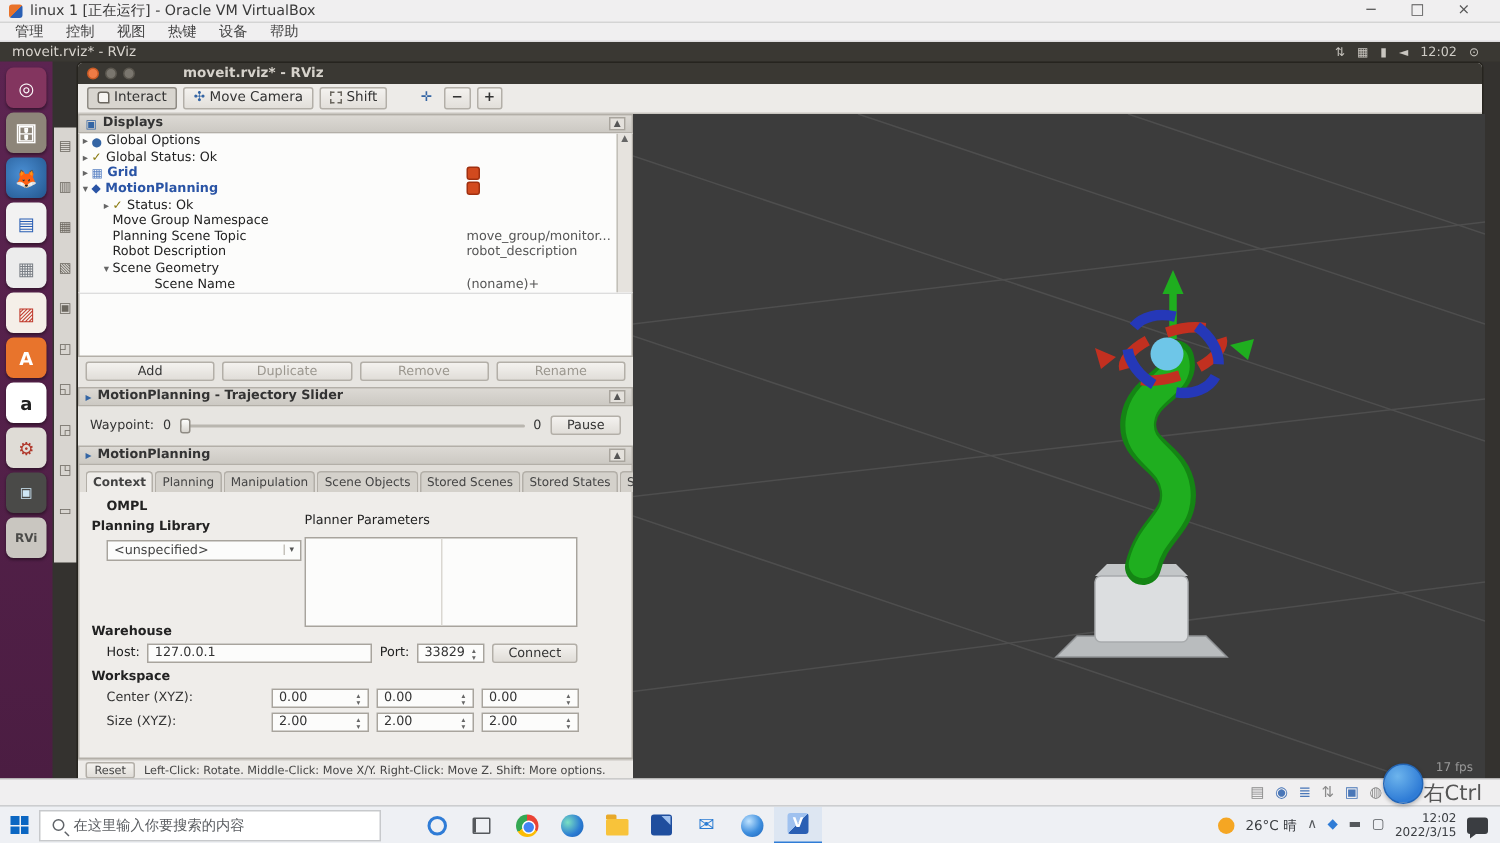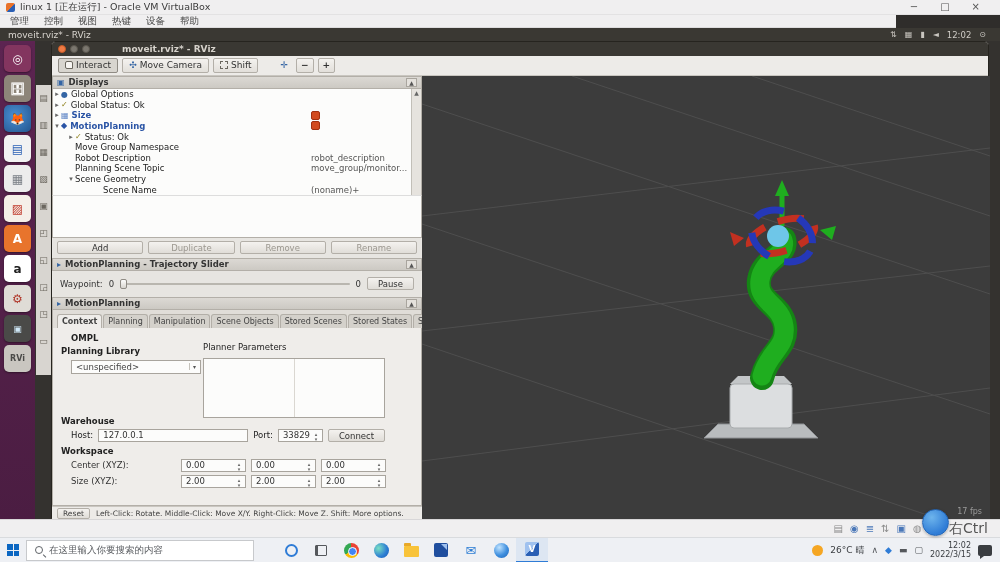--- a/index.html
+++ b/index.html
@@ -6,21 +6,21 @@
   html,body { width:1000px; height:562px; overflow:hidden; }
   body { font-family:"DejaVu Sans","Liberation Sans",sans-serif; font-size:10px; color:#222; }
   .screen { position:relative; width:1000px; height:562px; background:#2f2d2b; }
 
   
   .vbox-titlebar { position:absolute; left:0; top:0; width:1000px; height:15px; background:#f0eff0; display:flex; align-items:center; padding:0 6px; gap:5px; border-bottom:1px solid #e3e2e3; }
   .vbox-logo { width:9px; height:9px; background:linear-gradient(135deg,#e8722a 50%,#2a5fb4 50%); border-radius:2px; }
   .vbox-title { font-size:9.5px; color:#3a3a3a; }
   .win-controls { margin-left:auto; display:flex; gap:22px; padding-right:14px; color:#555; font-size:10px; }
   .win-controls span { cursor:default; line-height:14px; }
-  .vbox-menubar { position:absolute; left:0; top:15px; width:896px; height:13px; background:#f0eff0; display:flex; align-items:center; gap:15px; padding:0 10px; border-bottom:1px solid #dddcdd; }
+  .vbox-menubar { position:absolute; left:0; top:15px; width:1000px; height:13px; background:#f0eff0; display:flex; align-items:center; gap:15px; padding:0 10px; border-bottom:1px solid #dddcdd; }
   .vbox-menubar span { font-size:9.5px; color:#444; }
 
   
   .vm { position:absolute; left:0; top:28px; width:1000px; height:491px; background:#34322f; overflow:hidden; }
 
   .u-panel { position:absolute; left:0; top:0; width:1000px; height:13px; background:#3a3833; display:flex; align-items:center; padding:0 8px; }
   .u-title { color:#d9d5cf; font-size:9px; }
   .u-right { margin-left:auto; display:flex; align-items:center; gap:8px; color:#cfccc6; font-size:8.5px; padding-right:6px; }
   .u-right .uicon { font-size:8px; color:#c9c6c0; }
 
@@ -249,47 +249,47 @@
               <span class="lbl">Global Options</span>
             </div>
             <div class="trow">
               <span class="exp">▸</span>
               <span class="ric" style="color:#8a7a10;">✓</span>
               <span class="lbl">Global Status: Ok</span>
             </div>
             <div class="trow" style="position:relative;">
               <span class="exp">▸</span>
               <span class="ric" style="color:#5a82c4;">▦</span>
-              <span class="lbl blue">Size</span>
+              <span class="lbl blue">Grid</span>
               <span class="badge"></span>
             </div>
             <div class="trow" style="position:relative;">
               <span class="exp">▾</span>
               <span class="ric" style="color:#2a54a5;">◆</span>
               <span class="lbl blue">MotionPlanning</span>
               <span class="badge"></span>
             </div>
             <div class="trow ind1">
               <span class="exp">▸</span>
               <span class="ric" style="color:#8a7a10;">✓</span>
               <span class="lbl">Status: Ok</span>
             </div>
             <div class="trow ind1">
               <span class="exp"></span>
               <span class="lbl">Move Group Namespace</span>
             </div>
             <div class="trow ind1" style="position:relative;">
               <span class="exp"></span>
+              <span class="lbl">Planning Scene Topic</span>
+              <span class="val">move_group/monitor...</span>
+            </div>
+            <div class="trow ind1" style="position:relative;">
+              <span class="exp"></span>
               <span class="lbl">Robot Description</span>
               <span class="val">robot_description</span>
-            </div>
-            <div class="trow ind1" style="position:relative;">
-              <span class="exp"></span>
-              <span class="lbl">Planning Scene Topic</span>
-              <span class="val">move_group/monitor...</span>
             </div>
             <div class="trow ind1">
               <span class="exp">▾</span>
               <span class="lbl">Scene Geometry</span>
             </div>
             <div class="trow ind2" style="position:relative;padding-left:42px;">
               <span class="exp"></span>
               <span class="lbl">Scene Name</span>
               <span class="val">(noname)+</span>
             </div>

